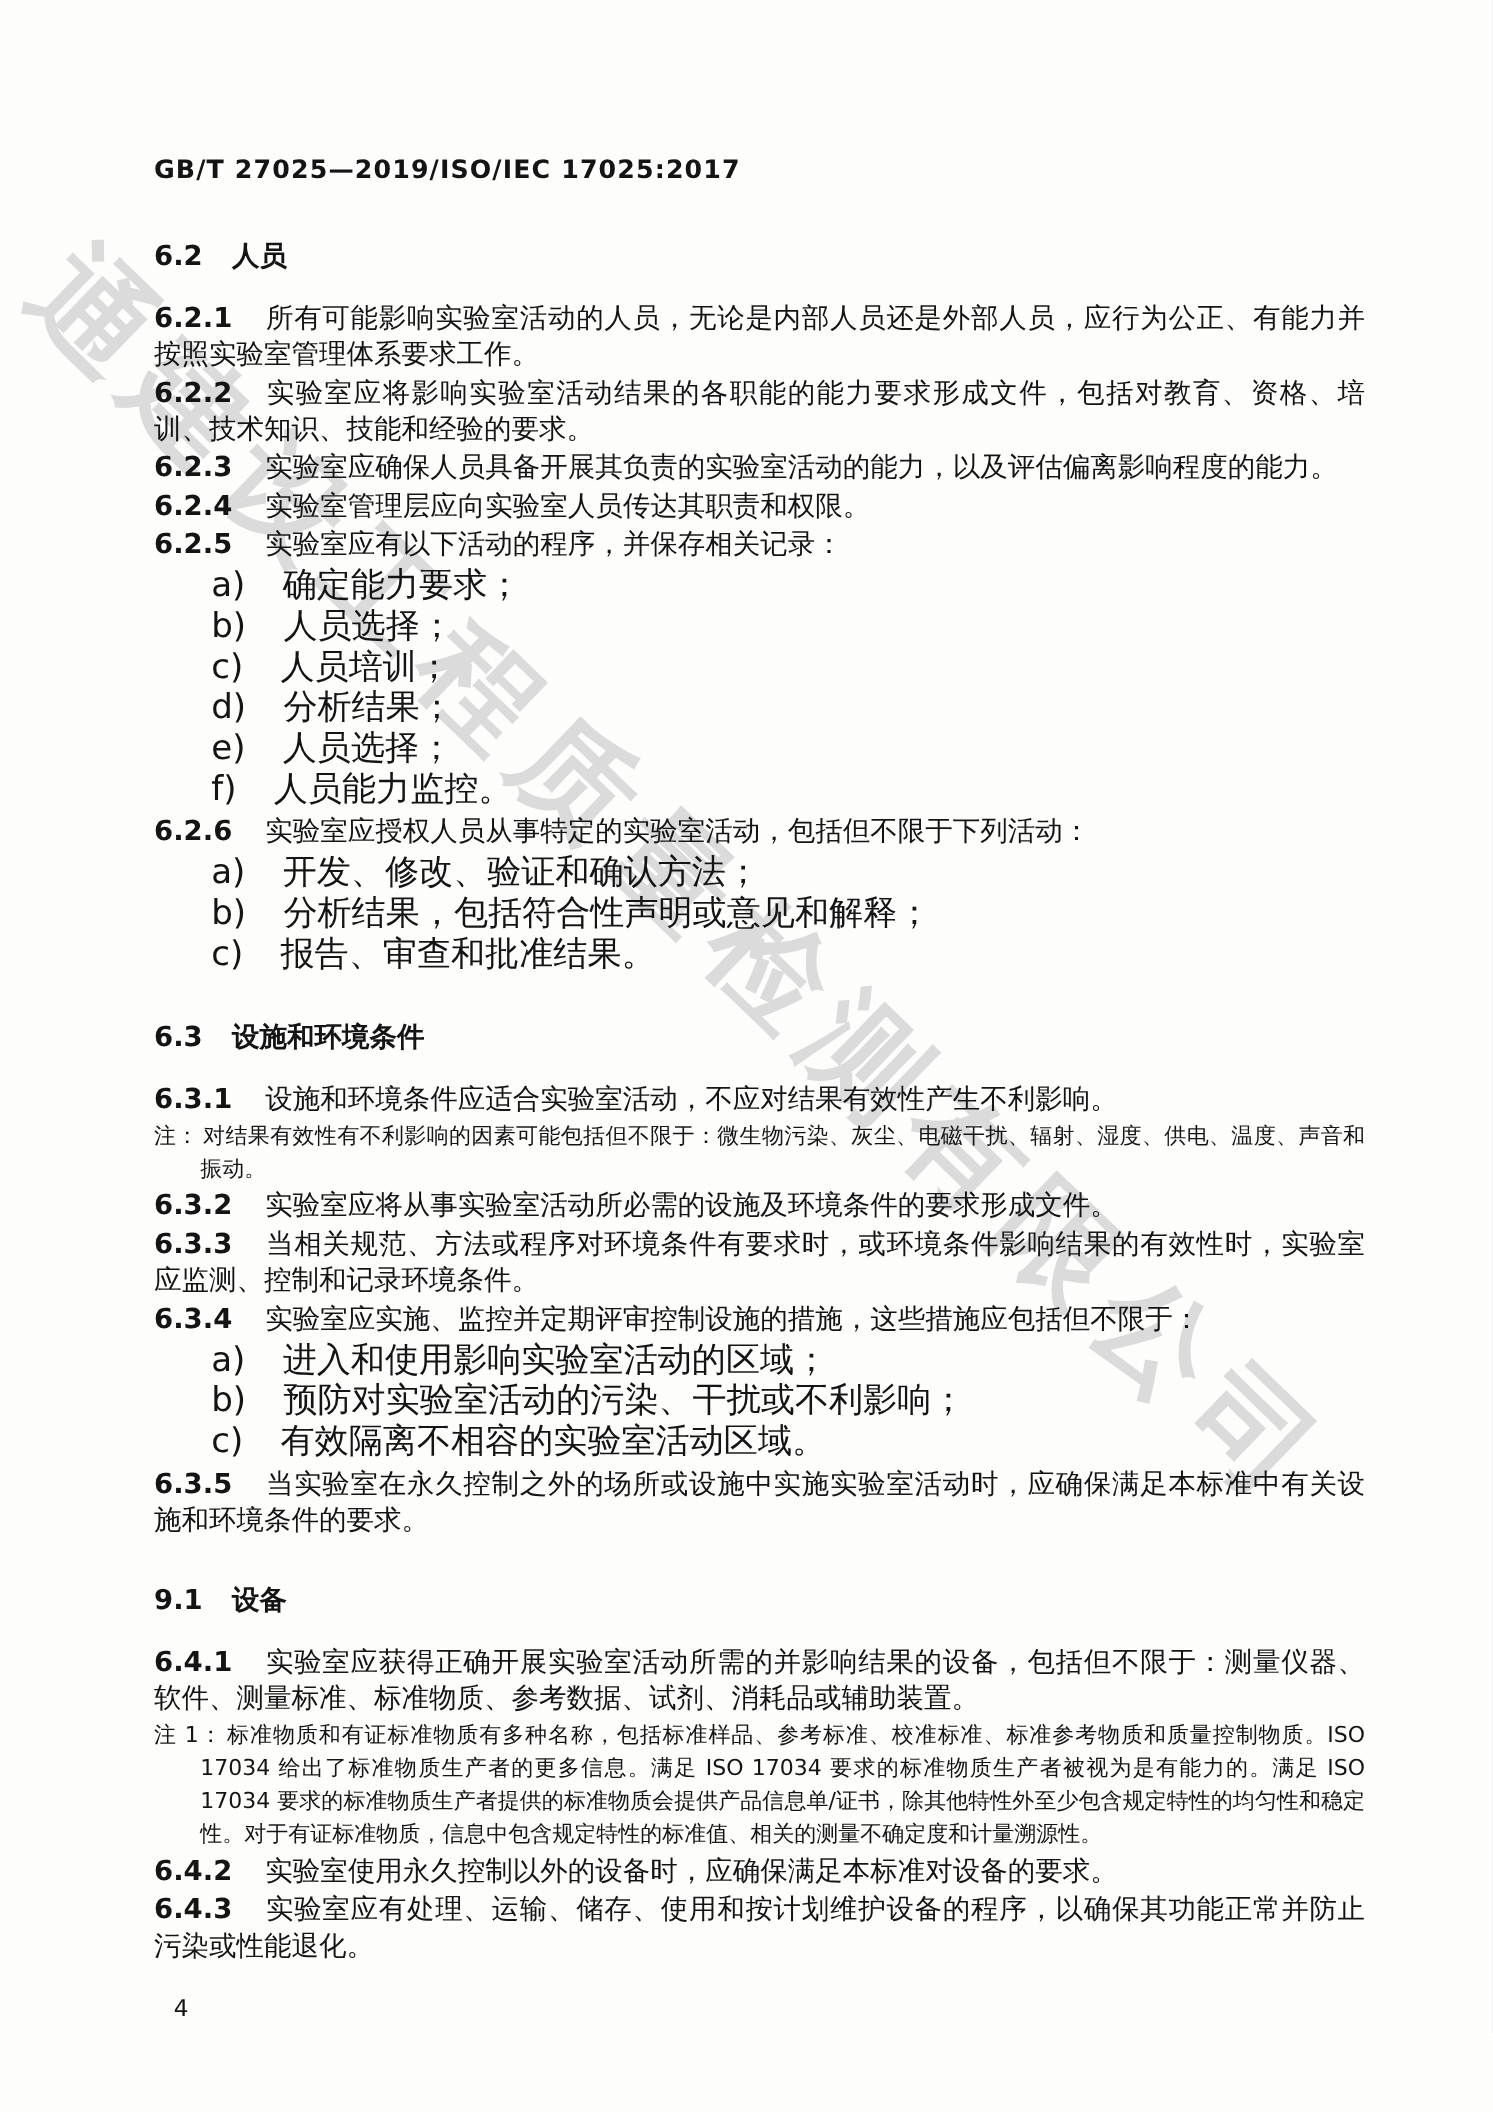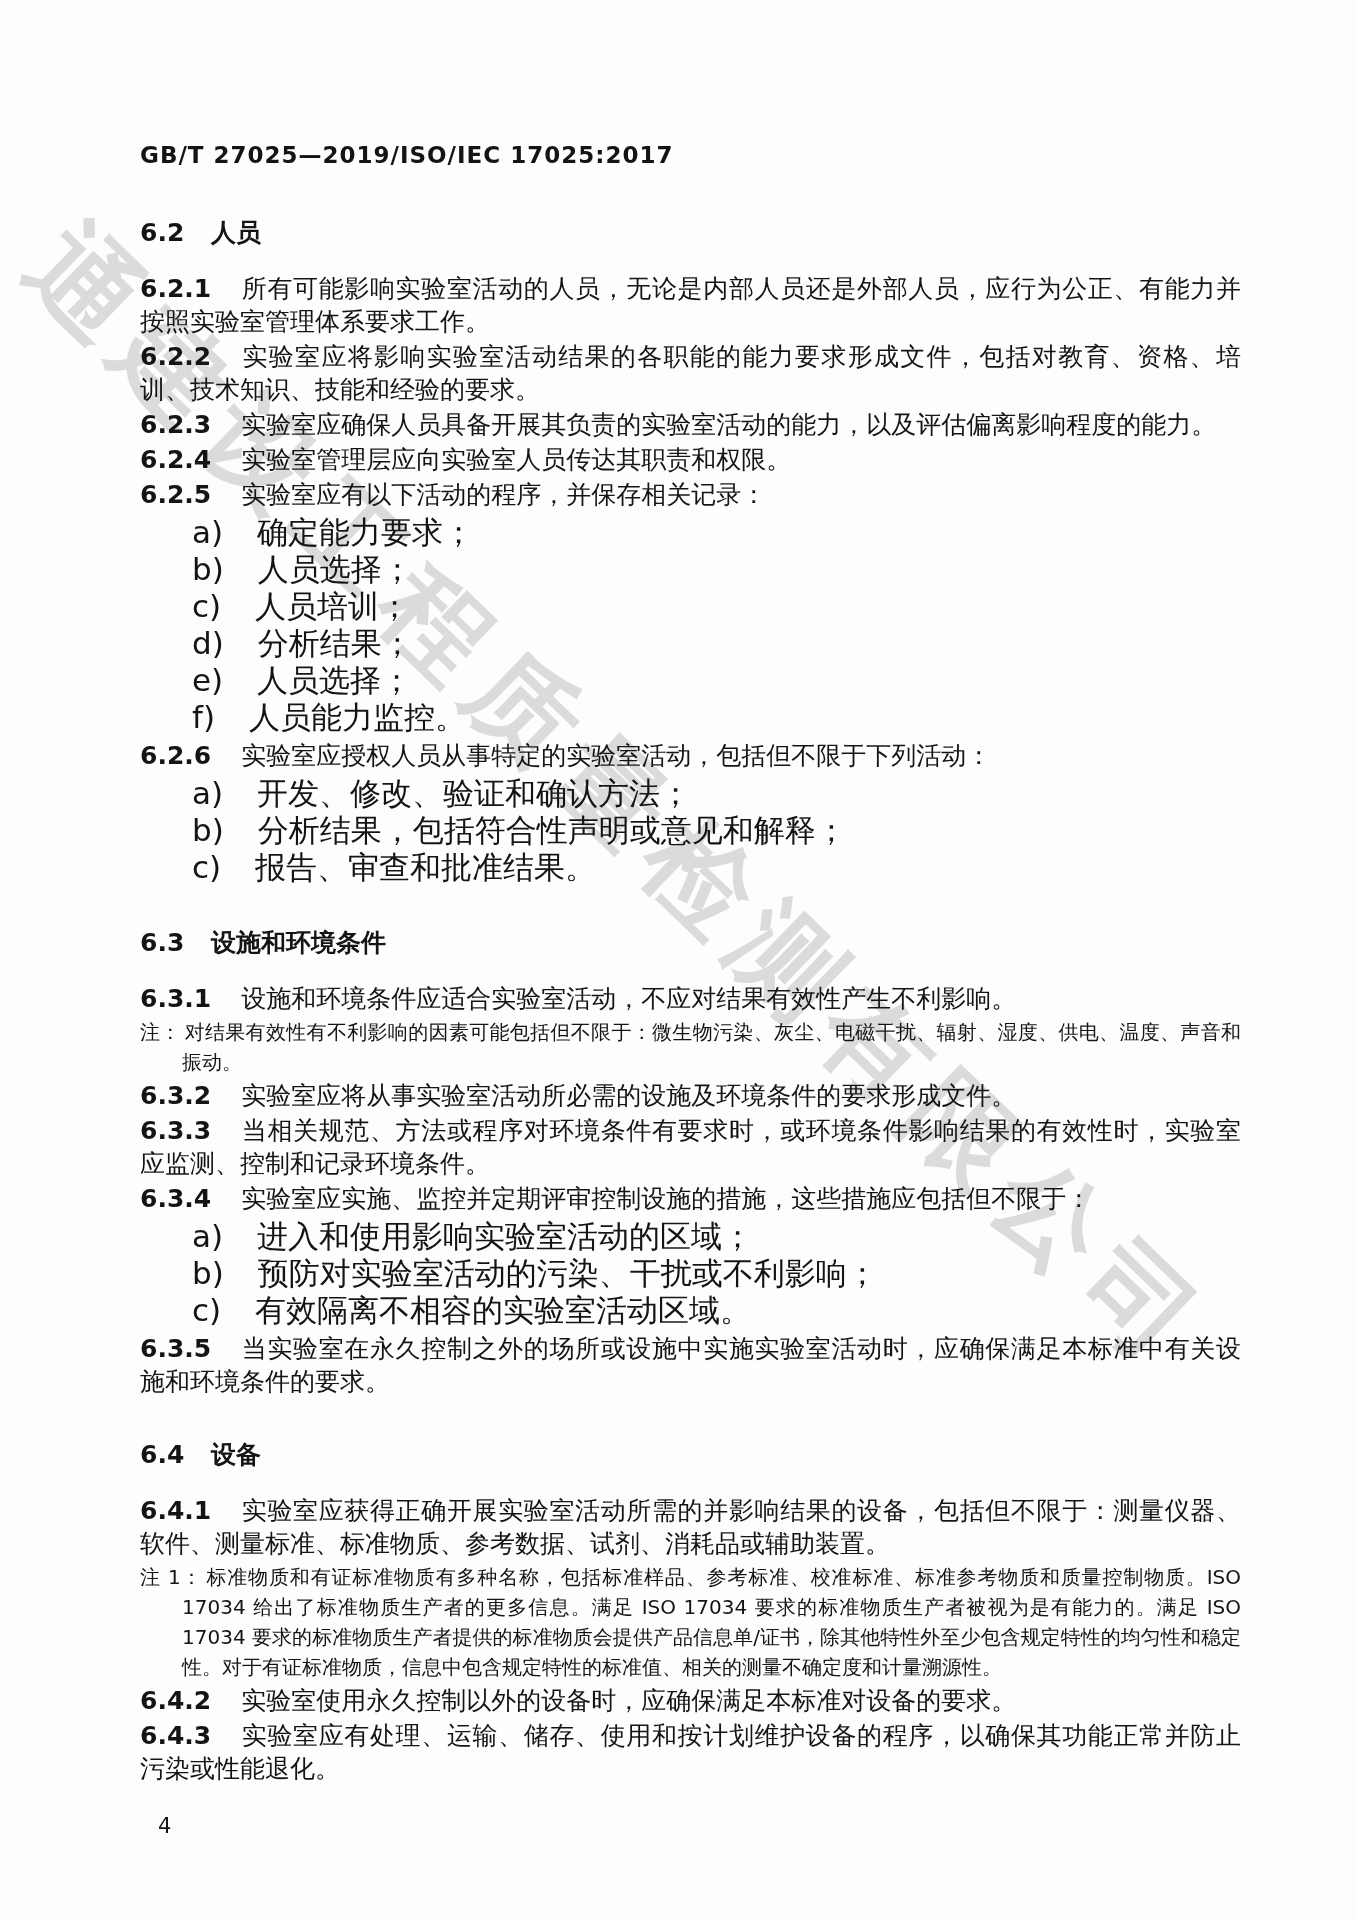--- a/index.html
+++ b/index.html
@@ -180,21 +180,21 @@
         <span class="llab">c)</span>
         <span class="ltext">有效隔离不相容的实验室活动区域。</span>
       </p>
     </div>
     <p class="clause">
       <span class="cnum">6.3.5</span>
       <span class="ctext">当实验室在永久控制之外的场所或设施中实施实验室活动时，应确保满足本标准中有关设施和环境条件的要求。</span>
     </p>
 
     <h2 class="sec">
-      <span class="sec-num">6.4</span>
+      <span class="sec-num">9.1</span>
       <span class="sec-title">设备</span>
     </h2>
 
     <p class="clause">
       <span class="cnum">6.4.1</span>
       <span class="ctext">实验室应获得正确开展实验室活动所需的并影响结果的设备，包括但不限于：测量仪器、软件、测量标准、标准物质、参考数据、试剂、消耗品或辅助装置。</span>
     </p>
     <p class="note">
       <span class="nlab">注 1：</span><span class="ntext">标准物质和有证标准物质有多种名称，包括标准样品、参考标准、校准标准、标准参考物质和质量控制物质。ISO 17034 给出了标准物质生产者的更多信息。满足 ISO 17034 要求的标准物质生产者被视为是有能力的。满足 ISO 17034 要求的标准物质生产者提供的标准物质会提供产品信息单/证书，除其他特性外至少包含规定特性的均匀性和稳定性。对于有证标准物质，信息中包含规定特性的标准值、相关的测量不确定度和计量溯源性。</span>
     </p>

